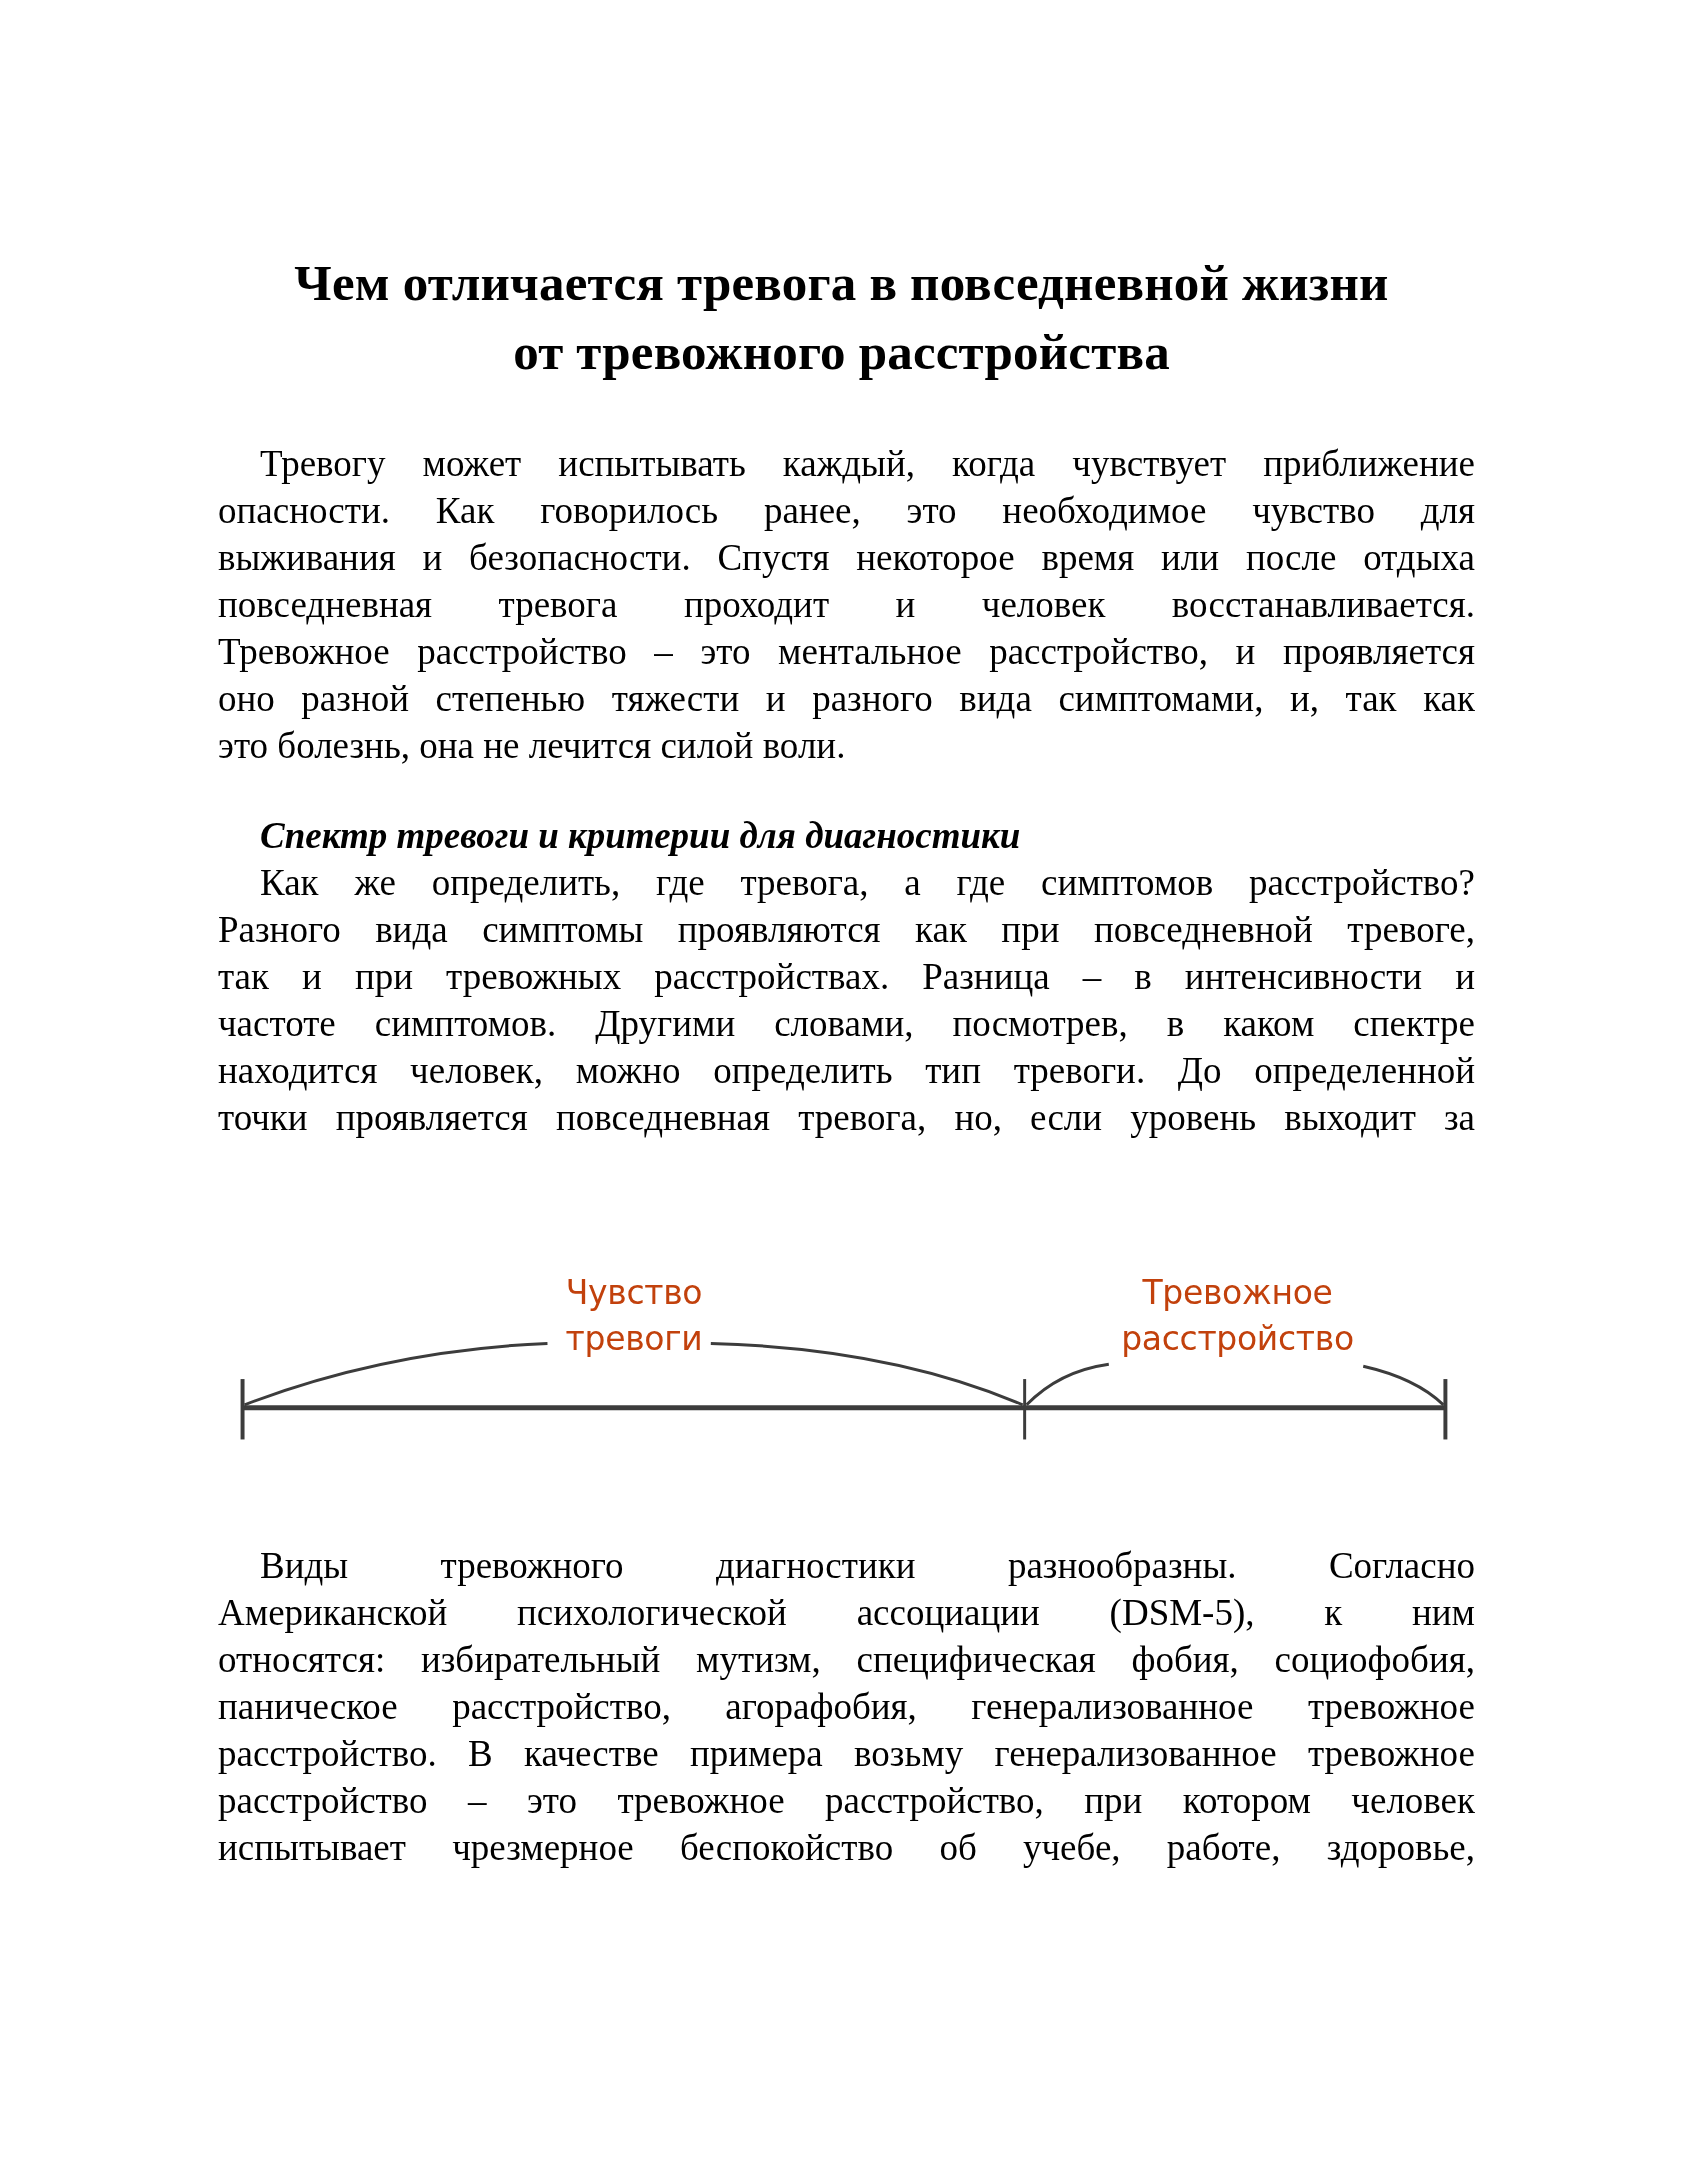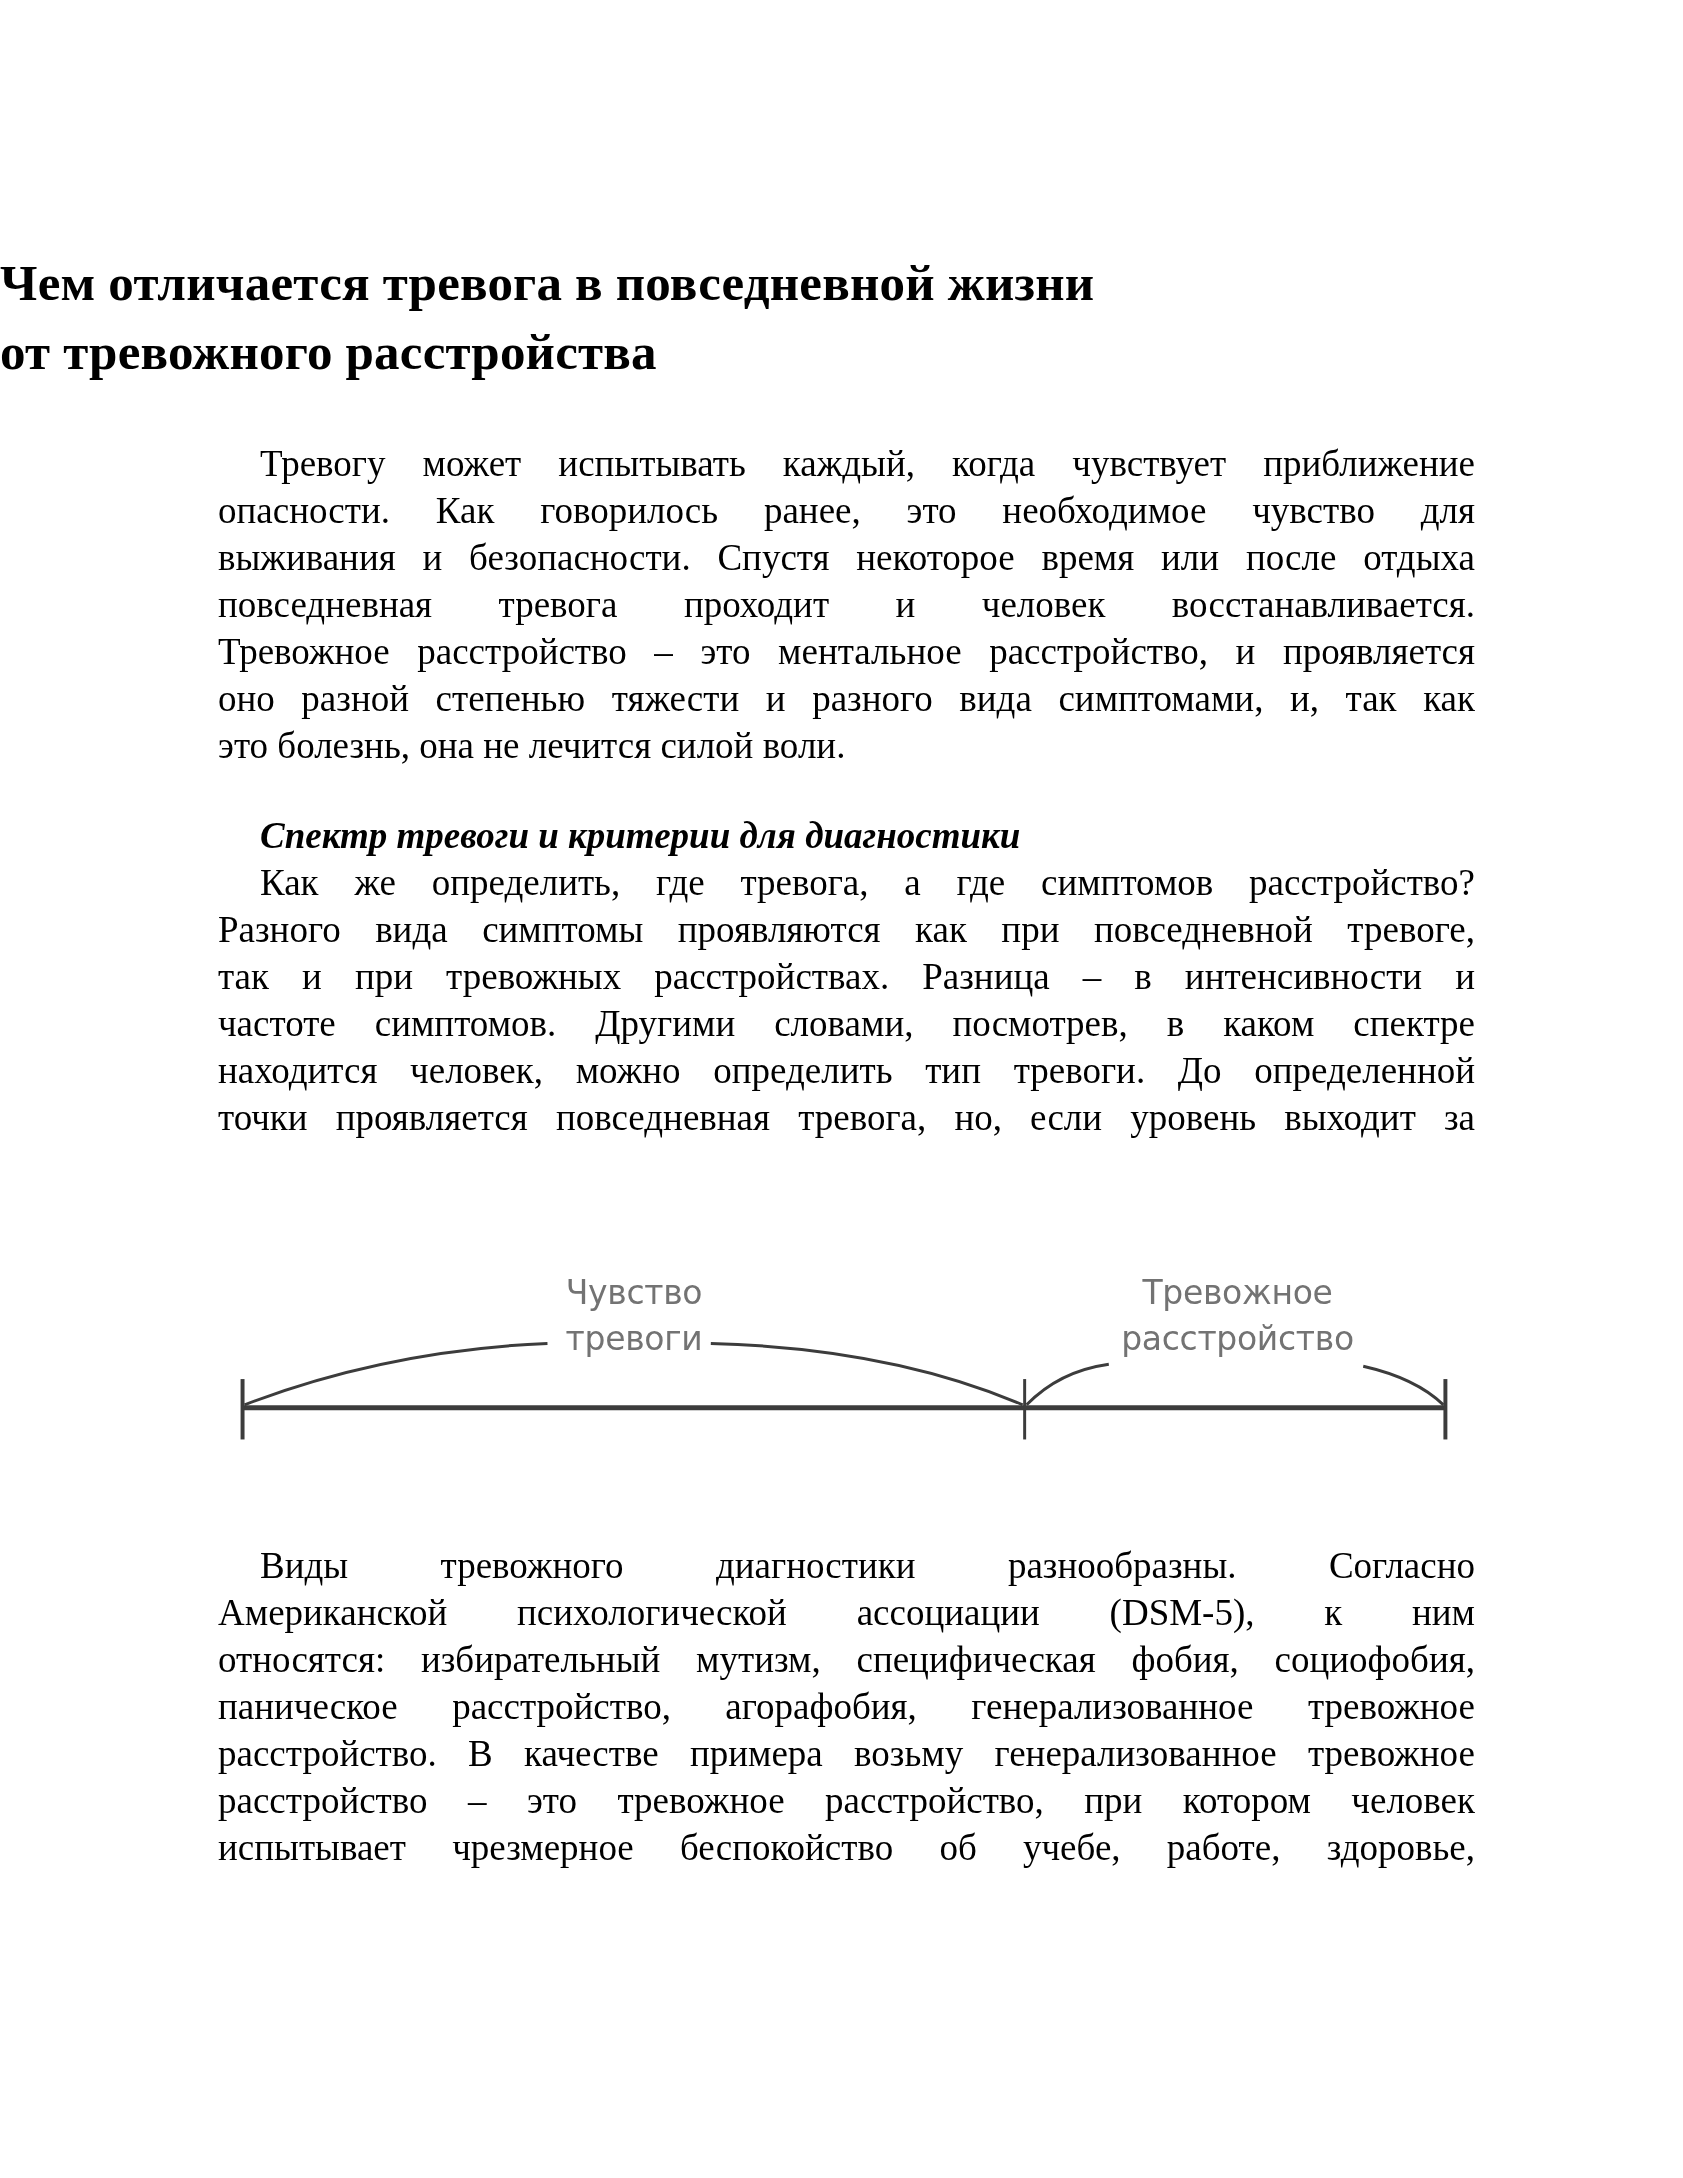--- a/index.html
+++ b/index.html
@@ -19,20 +19,21 @@
       position: absolute;
       left: 0; top: 0;
       width: 1683px; height: 2178px;
       background: #ffffff;
     }
     .title {
       position: absolute;
       left: 0;
       width: 1683px;
       top: 249px;
+      text-align: center;
       font-weight: bold;
       font-size: 51px;
       line-height: 69px;
       letter-spacing: 0.2px;
     }
     .title .tl { display: block; }
 
     .block {
       position: absolute;
       left: 218px;
@@ -64,21 +65,21 @@
       position: absolute;
       left: 0; top: 0;
       width: 1683px; height: 2178px;
       pointer-events: none;
     }
     .diag-label {
       position: absolute;
       font-family: "DejaVu Sans", "Liberation Sans", sans-serif;
       font-size: 33px;
       line-height: 46px;
-      color: #737373;
+      color: #c2410c;
       text-align: center;
       letter-spacing: -0.3px;
     }
   </style>
 </head>
 <body>
 
 <div class="page">
 
   <h1 class="title" style="margin:0;">

